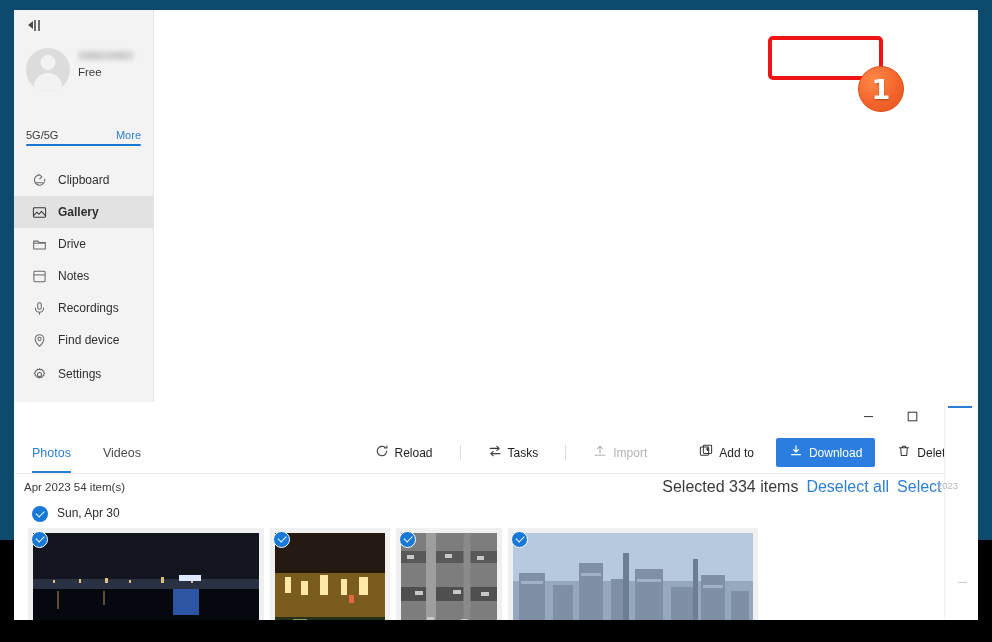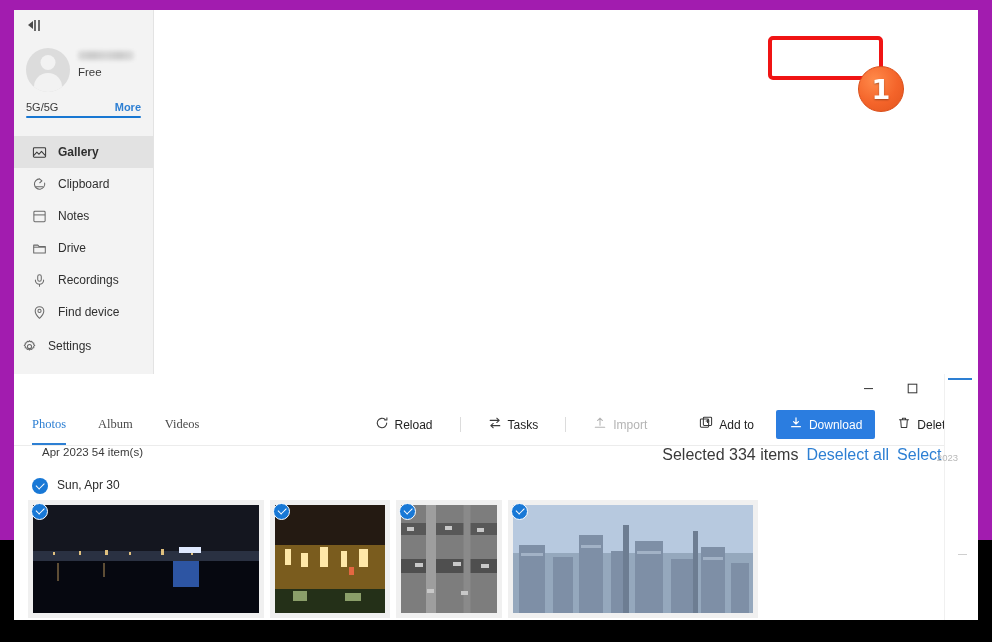--- a/index.html
+++ b/index.html
@@ -5,21 +5,21 @@
   * { box-sizing: border-box; margin: 0; padding: 0; }
   html, body {
     width: 992px; height: 642px;
     background: #000;
     font-family: "Liberation Sans", sans-serif;
     overflow: hidden;
   }
   .desktop {
     position: relative;
     width: 992px; height: 540px;
-    background: #a21caf;
+    background: #0c4a6e;
   }
   
   .window {
     position: absolute;
     left: 14px; top: 10px;
     width: 964px; height: 610px;
     background: #ffffff;
     display: flex;
     flex-direction: column;
     overflow: hidden;
@@ -109,22 +109,22 @@
   }
   .storage {
     margin: 9px 12px 0 12px;
   }
   .storage-row {
     display: flex;
     justify-content: space-between;
     align-items: baseline;
     font-size: 11px;
   }
-  .storage-text { color: #3b3b3b; }
-  .storage-more { color: #2d7fd3; cursor: pointer; font-weight: bold; }
+  .storage-text { color: #3b3b3b; margin-top: 28px; }
+  .storage-more { color: #2d7fd3; cursor: pointer; }
   .storage-bar {
     margin-top: 3px;
     height: 2px;
     background: #1877d2;
     border-radius: 1px;
   }
   .nav {
     margin-top: 18px;
     display: flex;
     flex-direction: column;
@@ -148,21 +148,21 @@
     display: flex; align-items: center; justify-content: center;
     flex-shrink: 0;
   }
   .nav-icon svg { display: block; }
   .sidebar-spacer { flex: 1; }
   .settings-item {
     height: 36px;
     display: flex;
     align-items: center;
     gap: 11px;
-    padding-left: 8px;
+    padding-left: 18px;
     font-size: 12px;
     color: #2f2f2f;
     cursor: pointer;
     margin-bottom: 10px;
   }
 
   
   .main {
     flex: 1;
     display: flex;
@@ -202,21 +202,20 @@
   }
   .tab {
     font-size: 12.5px;
     color: #4a4a4a;
     padding: 0 16px;
     height: 100%;
     display: flex;
     align-items: center;
     position: relative;
     cursor: pointer;
-    font-family: Liberation Serif, serif;
   }
   .tab:first-child { padding-left: 0; }
   .tab.active { color: #2d7fd3; }
   .tab.active::after {
     content: "";
     position: absolute;
     left: 0; right: 16px; bottom: 0;
     height: 2px;
     background: #2d7fd3;
   }
@@ -247,22 +246,22 @@
   .tool-sep {
     width: 1px; height: 15px;
     background: #dcdcdc;
     margin: 0 5px;
   }
   .tool-gap { width: 8px; }
 
   .subbar {
     height: 26px;
     display: flex;
-    align-items: flex-start;
-    padding: 0 16px 0 28px;
+    align-items: center;
+    padding: 0 16px 0 10px;
     flex-shrink: 0;
     position: relative;
   }
   .subbar-left {
     font-size: 11.5px;
     color: #3a3a3a;
   }
   .subbar-right {
     margin-left: auto;
     display: flex;
@@ -420,59 +419,59 @@
       <div class="storage">
         <div class="storage-row">
           <span class="storage-text">5G/5G</span>
           <span class="storage-more">More</span>
         </div>
         <div class="storage-bar"></div>
       </div>
 
       <div class="nav">
 
-        <div class="nav-item active">
-          <span class="nav-icon">
-            <svg width="15" height="15" viewBox="0 0 16 16" fill="none" stroke="#3a3a3a" stroke-width="1.1">
-              <rect x="1.5" y="3" width="13" height="10" rx="1"></rect>
-              <path d="M2 11l3.2-3.4 2.3 2.3 2.6-3.1L14 11" stroke-linejoin="round"></path>
-            </svg>
-          </span>
-          <span>Gallery</span>
-        </div>
-
         <div class="nav-item">
           <span class="nav-icon">
             <svg width="15" height="15" viewBox="0 0 16 16" fill="none" stroke="#6a6a6a" stroke-width="1.1">
               <path d="M13.5 6.5A5.5 5.5 0 1 1 8 2" stroke-linecap="round"></path>
               <path d="M4.5 10.5h7" stroke-linecap="round"></path>
               <path d="M8 2l2.6 2.2L8 6.4" stroke-linejoin="round"></path>
             </svg>
           </span>
           <span>Clipboard</span>
         </div>
 
+        <div class="nav-item active">
+          <span class="nav-icon">
+            <svg width="15" height="15" viewBox="0 0 16 16" fill="none" stroke="#3a3a3a" stroke-width="1.1">
+              <rect x="1.5" y="3" width="13" height="10" rx="1"></rect>
+              <path d="M2 11l3.2-3.4 2.3 2.3 2.6-3.1L14 11" stroke-linejoin="round"></path>
+            </svg>
+          </span>
+          <span>Gallery</span>
+        </div>
+
+        <div class="nav-item">
+          <span class="nav-icon">
+            <svg width="15" height="15" viewBox="0 0 16 16" fill="none" stroke="#6a6a6a" stroke-width="1.1">
+              <path d="M1.8 4.4h4.4l1.2 1.4h6.8v7.1H1.8z" stroke-linejoin="round"></path>
+              <path d="M1.8 6.6h12.4"></path>
+            </svg>
+          </span>
+          <span>Drive</span>
+        </div>
+
         <div class="nav-item">
           <span class="nav-icon">
             <svg width="15" height="15" viewBox="0 0 16 16" fill="none" stroke="#6a6a6a" stroke-width="1.1">
               <rect x="2" y="2.5" width="12" height="11" rx="1"></rect>
               <path d="M2 6.3h12"></path>
             </svg>
           </span>
           <span>Notes</span>
-        </div>
-
-        <div class="nav-item">
-          <span class="nav-icon">
-            <svg width="15" height="15" viewBox="0 0 16 16" fill="none" stroke="#6a6a6a" stroke-width="1.1">
-              <path d="M1.8 4.4h4.4l1.2 1.4h6.8v7.1H1.8z" stroke-linejoin="round"></path>
-              <path d="M1.8 6.6h12.4"></path>
-            </svg>
-          </span>
-          <span>Drive</span>
         </div>
 
 
 
         <div class="nav-item">
           <span class="nav-icon">
             <svg width="15" height="15" viewBox="0 0 16 16" fill="none" stroke="#6a6a6a" stroke-width="1.1">
               <rect x="6.1" y="1.8" width="3.8" height="7" rx="1.9"></rect>
               <path d="M3.6 7.6a4.4 4.4 0 0 0 8.8 0M8 12v2.2" stroke-linecap="round"></path>
             </svg>
@@ -522,23 +521,20 @@
           <svg width="11" height="11" viewBox="0 0 11 11">
               <path d="M1.2 1.2l8.6 8.6M9.8 1.2l-8.6 8.6" stroke="currentColor" stroke-width="1"></path>
             </svg>
         </div>
       </div>
 
       <div class="toolbar">
         <div class="tabs">
           <div class="tab active">
             <span>Photos</span>
-          </div>
-          <div class="tab">
-            <span>Album</span>
           </div>
           <div class="tab">
             <span>Videos</span>
           </div>
         </div>
 
         <div class="tools">
 
           <div class="tool-btn">
             <span>

